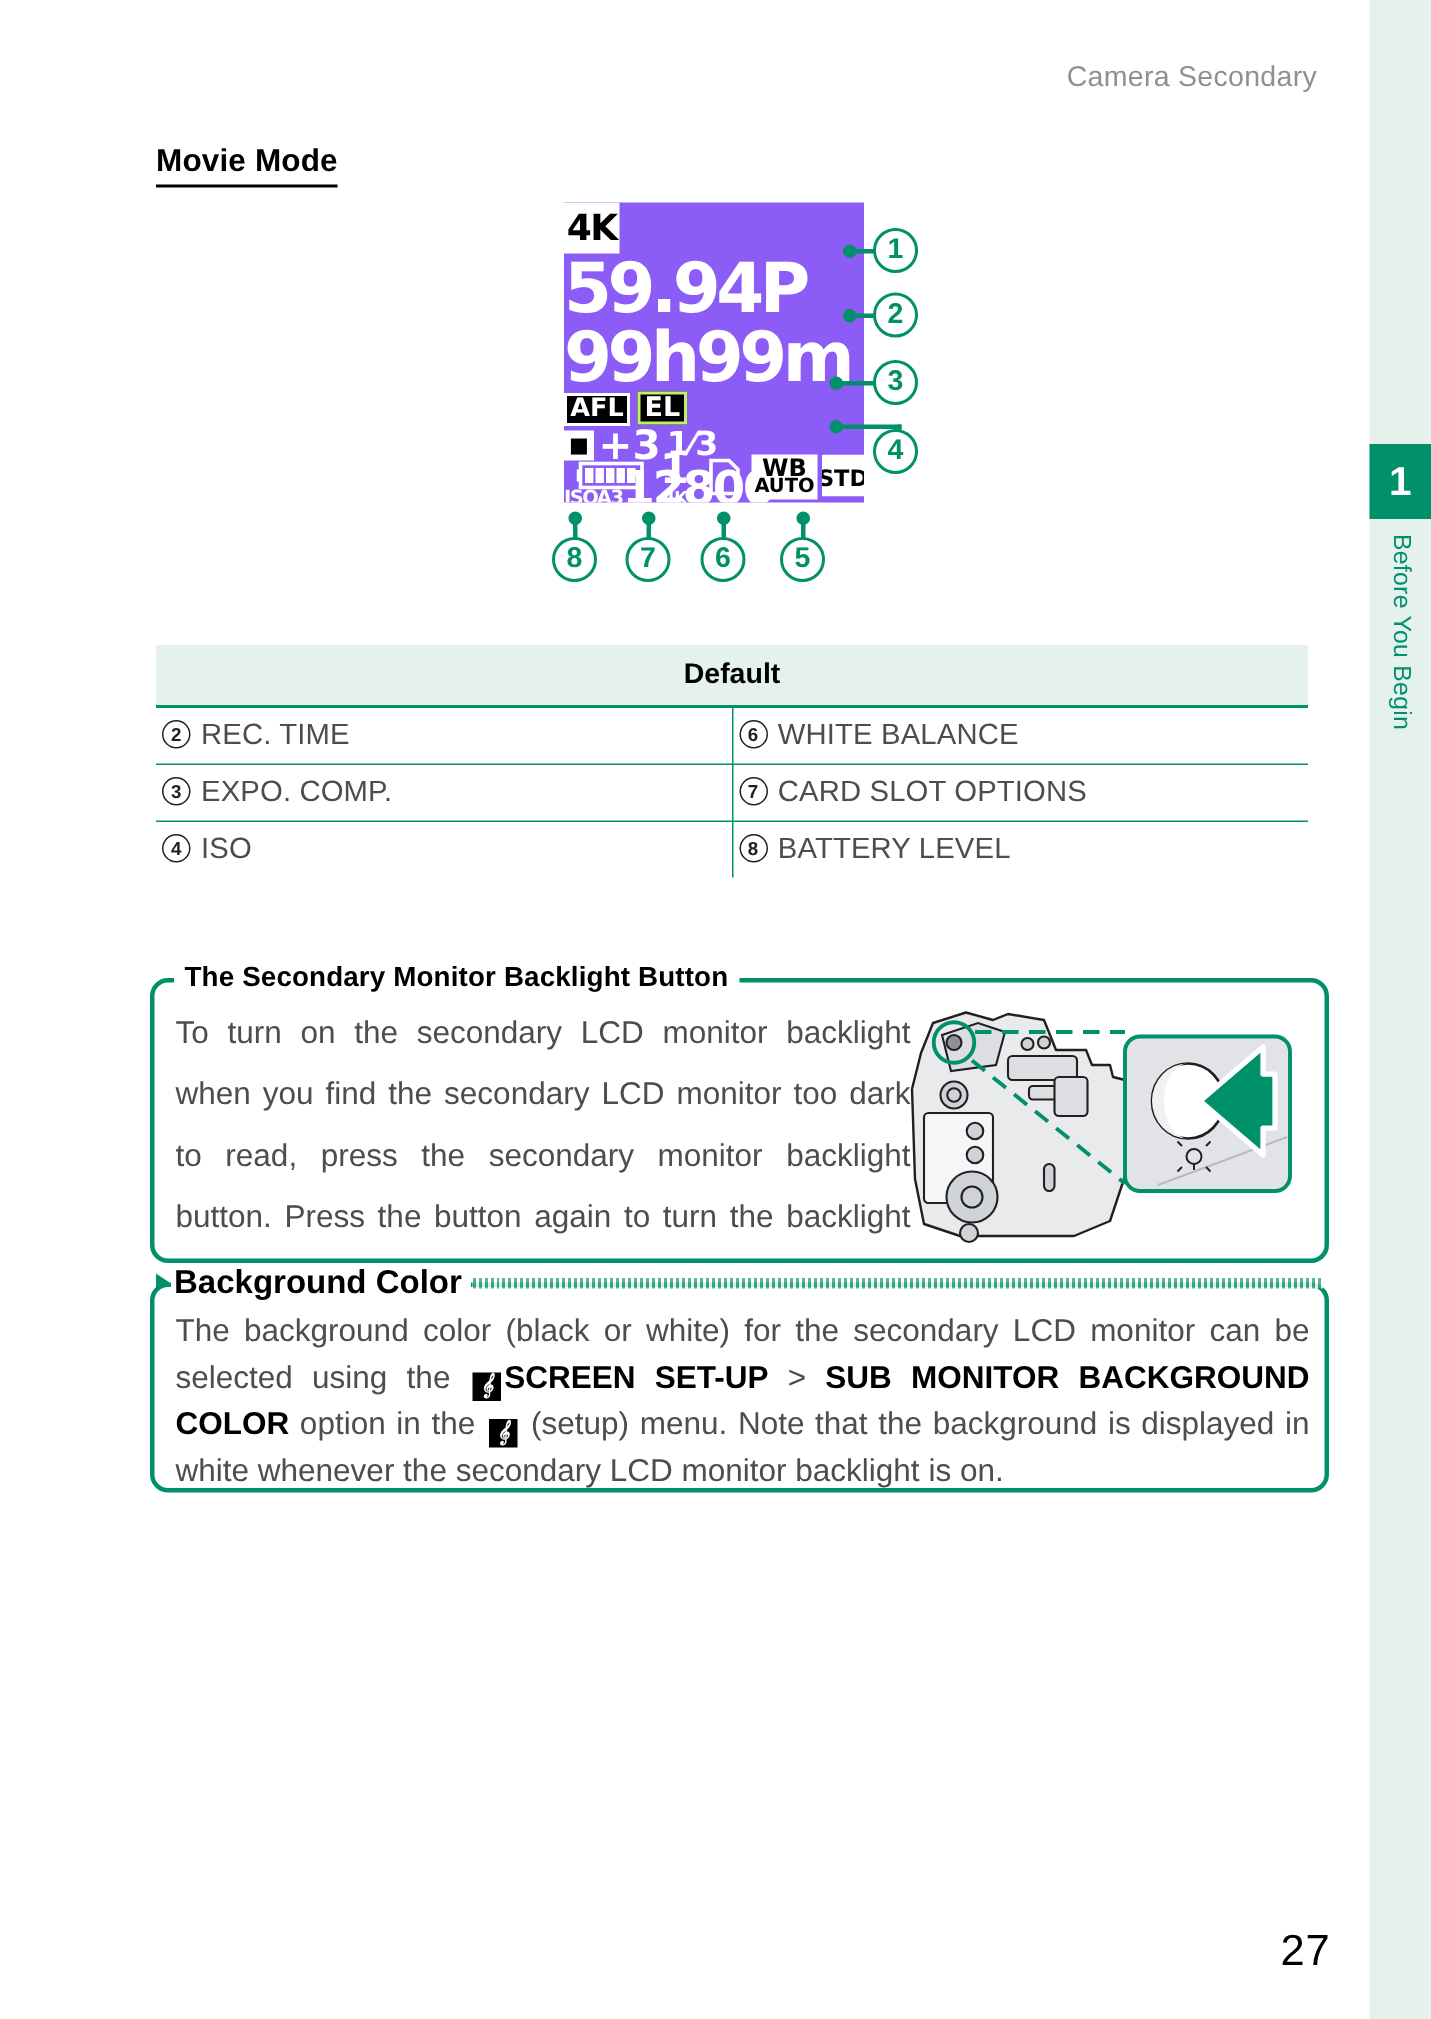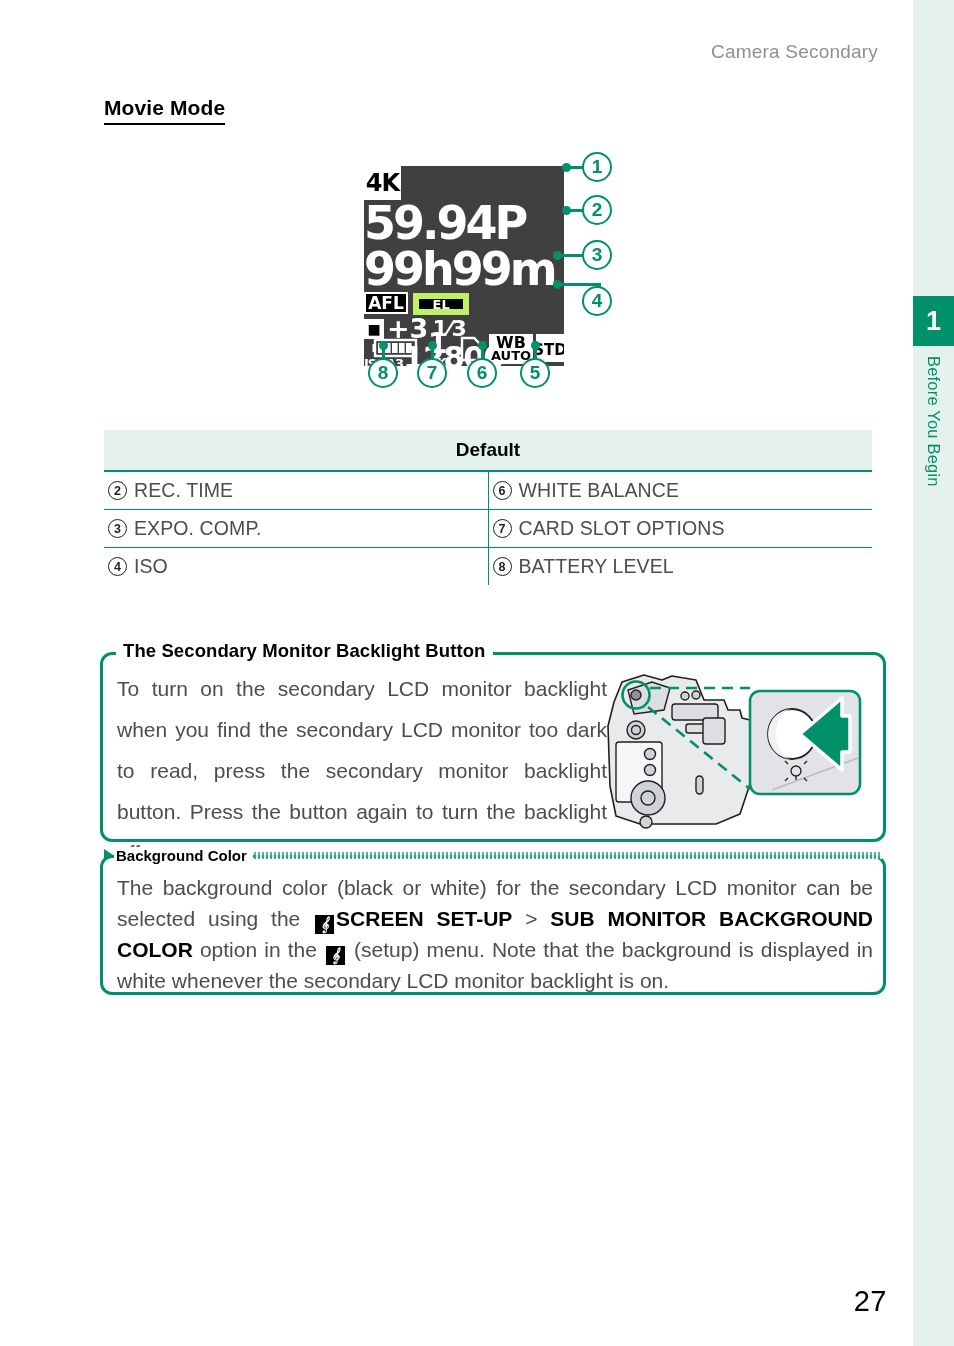--- a/index.html
+++ b/index.html
@@ -48,26 +48,25 @@
   #page-title {
     position:absolute; left:104px; top:96px;
     font-size:21px; font-weight:bold; color:#000;
     border-bottom:2.5px solid #000; padding-bottom:3px;
     letter-spacing:0.1px;
   }
 
   
   #lcd-wrap { position:absolute; left:360px; top:135px; width:214px; height:205px; }
   #lcd {
-    position:absolute; left:4px; top:0; width:200px; height:200px;
-    background:#404040;
+    position:absolute; left:16px; top:0; width:200px; height:200px;
+    background:#8b5cf6;
     font-family:"DejaVu Sans", sans-serif;
     color:#fff;
     overflow:hidden;
-    margin-top:31px;
   }
   .inv {
     background:#fff; color:#000; font-weight:bold;
     display:inline-flex; align-items:center; justify-content:center;
     line-height:1;
   }
   #lcd-4k {
     left:6px; top:4px; width:37px; height:34px;
     font-size:24px; letter-spacing:-1px;
   }
@@ -77,22 +76,22 @@
   }
   #lcd-time {
     left:32px; top:42px; font-size:46px; font-weight:bold;
     letter-spacing:-3px; line-height:1; white-space:nowrap;
   }
   #lcd-afl {
     left:5px; top:109px; width:44px; height:22px; font-size:17px;
     border:2px solid #fff; background:#000; color:#fff; letter-spacing:0px;
   }
   #lcd-ael {
-    left:5px; top:133px; width:56px; height:22px; font-size:13px;
-    border:6px solid #bef264; background:#000; color:#fff; letter-spacing:0px;
+    left:5px; top:133px; width:33px; height:22px; font-size:18px;
+    border:2px solid #bef264; background:#000; color:#fff; letter-spacing:0px;
   }
   #lcd-ec {
     left:108px; top:104px; font-size:27px; font-weight:bold;
     white-space:nowrap; line-height:1; display:flex; align-items:center;
   }
   #lcd-ec .ecicon {
     width:20px; height:20px; margin-right:3px;
     background:#fff; color:#000; font-size:14px; font-weight:bold;
     display:inline-flex; align-items:center; justify-content:center;
   }
@@ -184,21 +183,21 @@
   #note2-titlebar {
     position:absolute; left:104px; top:842px; width:778px; height:26px;
     display:flex; align-items:center;
   }
   #note2-titlebar .tri {
     width:0;height:0;border-top:6px solid transparent;border-bottom:6px solid transparent;
     border-left:9px solid #00906a; margin-right:1px;
   }
   #note2-title {
     background:#fff; padding:0 6px 0 2px;
-    font-size:15px; font-weight:bold; color:#000; white-space:nowrap;
+    font-size:22px; font-weight:bold; color:#000; white-space:nowrap;
   }
   #note2-rule {
     flex:1; height:7px; margin-left:1px;
     background:repeating-linear-gradient(90deg,#3aa684 0 2px, #ffffff 2px 4px);
     opacity:0.85;
   }
   #note2-body {
     position:absolute; left:117px; top:872px; width:756px;
     font-size:21px; line-height:31px; color:#4d4d4f;
     text-align:justify;

